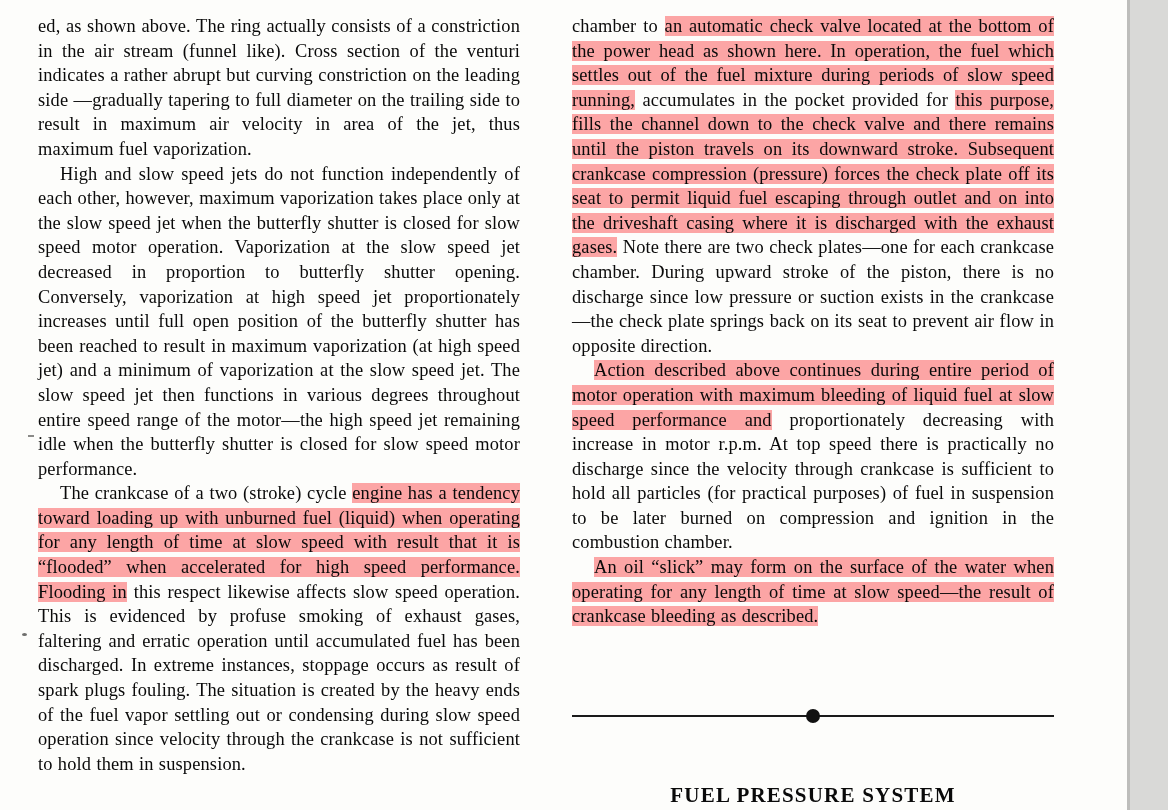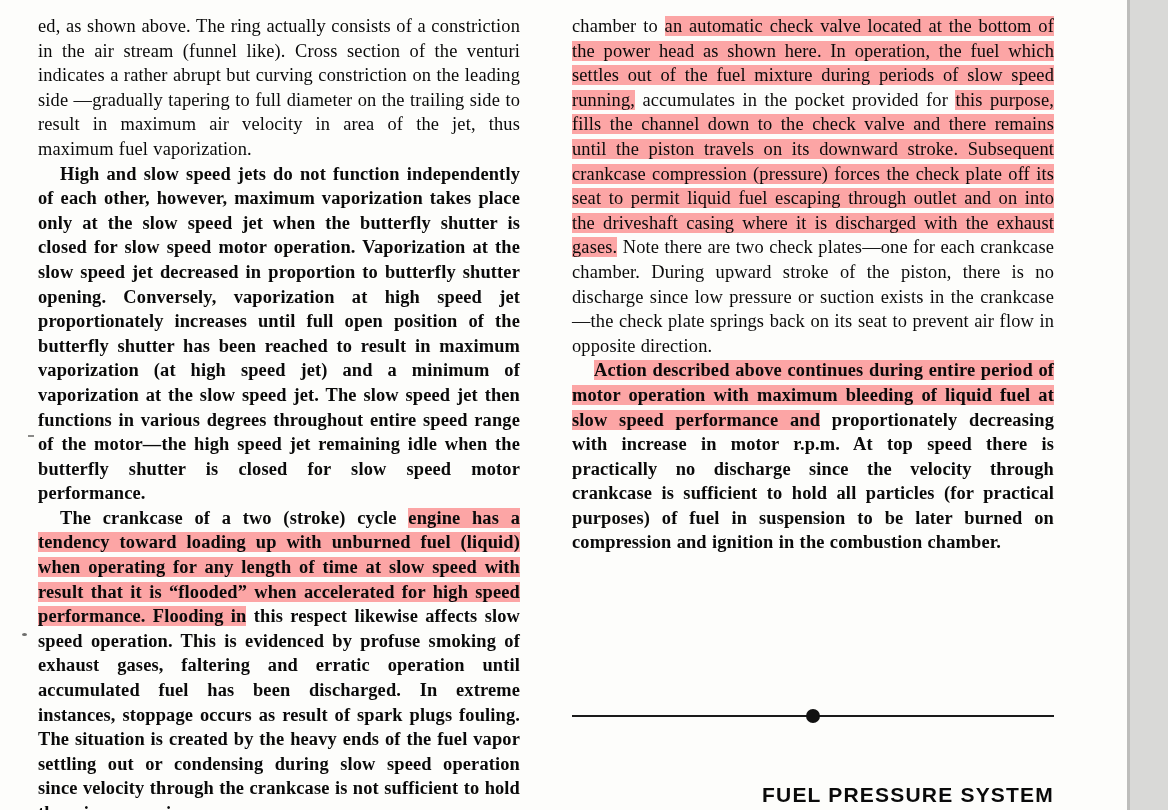--- a/index.html
+++ b/index.html
@@ -52,21 +52,21 @@
 
   p {
     margin: 0;
     font-size: 18.4px;
     line-height: 24.6px;
     text-align: justify;
     text-justify: inter-word;
     letter-spacing: 0.15px;
     word-spacing: 0.5px;
   }
-  p.indent { text-indent: 22px; font-weight: bold; }
+  p.indent { text-indent: 22px; }
 
   
   .hl {
     background: #fca5a5;
     box-decoration-break: clone;
     -webkit-box-decoration-break: clone;
   }
 
   .rule-block {
     position: absolute;
@@ -90,25 +90,25 @@
     width: 14px;
     height: 14px;
     border-radius: 50%;
     background: #111111;
   }
   .section-title {
     position: absolute;
     left: 572px;
     top: 783px;
     width: 482px;
-    text-align: right;
+    text-align: center;
     font-size: 21px;
     font-weight: bold;
     letter-spacing: 1.2px;
-    font-family: Liberation Sans, sans-serif;
+    font-family: Liberation Serif, serif;
   }
   .tick {
     position: absolute;
     width: 6px;
     height: 2px;
     background: #8a8a88;
   }
   .tick-a { left: 28px; top: 435px; }
   .tick-b { left: 22px; top: 633px; height: 3px; width: 5px; background: #6e6e6c; border-radius: 50%;}
 </style>
@@ -121,20 +121,21 @@
 
     <div class="col col-left">
       <p id="lp0"><span>ed, as shown above. The ring actually consists of a constriction in the air stream (funnel like). Cross section of the venturi indicates a rather abrupt but curving constriction on the leading side —gradually tapering to full diameter on the trailing side to result in maximum air velocity in area of the jet, thus maximum fuel vaporization.</span></p>
       <p class="indent" id="lp1"><span>High and slow speed jets do not function independently of each other, however, maximum vaporization takes place only at the slow speed jet when the butterfly shutter is closed for slow speed motor operation. Vaporization at the slow speed jet decreased in proportion to butterfly shutter opening. Conversely, vaporization at high speed jet proportionately increases until full open position of the butterfly shutter has been reached to result in maximum vaporization (at high speed jet) and a minimum of vaporization at the slow speed jet. The slow speed jet then functions in various degrees throughout entire speed range of the motor—the high speed jet remaining idle when the butterfly shutter is closed for slow speed motor performance.</span></p>
       <p class="indent" id="lp2"><span>The crankcase of a two (stroke) cycle </span><span class="hl">engine has a tendency toward loading up with unburned fuel (liquid) when operating for any length of time at slow speed with result that it is “flooded” when accelerated for high speed performance. Flooding in</span><span> this respect likewise affects slow speed operation. This is evidenced by profuse smoking of exhaust gases, faltering and erratic operation until accumulated fuel has been discharged. In extreme instances, stoppage occurs as result of spark plugs fouling. The situation is created by the heavy ends of the fuel vapor settling out or condensing during slow speed operation since velocity through the crankcase is not sufficient to hold them in suspension.</span></p>
     </div>
 
     <div class="col col-right">
       <p id="rp0"><span>chamber to </span><span class="hl">an automatic check valve located at the bottom of the power head as shown here. In operation, the fuel which settles out of the fuel mixture during periods of slow speed running,</span><span> accumulates in the pocket provided for </span><span class="hl">this purpose, fills the channel down to the check valve and there remains until the piston travels on its downward stroke. Subsequent crankcase compression (pressure) forces the check plate off its seat to permit liquid fuel escaping through outlet and on into the driveshaft casing where it is discharged with the exhaust gases.</span><span> Note there are two check plates—one for each crankcase chamber. During upward stroke of the piston, there is no discharge since low pressure or suction exists in the crankcase—the check plate springs back on its seat to prevent air flow in opposite direction.</span></p>
       <p class="indent" id="rp1"><span class="hl">Action described above continues during entire period of motor operation with maximum bleeding of liquid fuel at slow speed performance and</span><span> proportionately decreasing with increase in motor r.p.m. At top speed there is practically no discharge since the velocity through crankcase is sufficient to hold all particles (for practical purposes) of fuel in suspension to be later burned on compression and ignition in the combustion chamber.</span></p>
+      <p class="indent" id="rp2"><span class="hl">An oil “slick” may form on the surface of the water when operating for any length of time at slow speed—the result of crankcase bleeding as described.</span></p>
     </div>
 
   </div>
 
   <div class="rule-block">
     <div class="rule-line"></div>
     <div class="rule-dot"></div>
   </div>
 
   <div class="section-title">FUEL PRESSURE SYSTEM</div>

